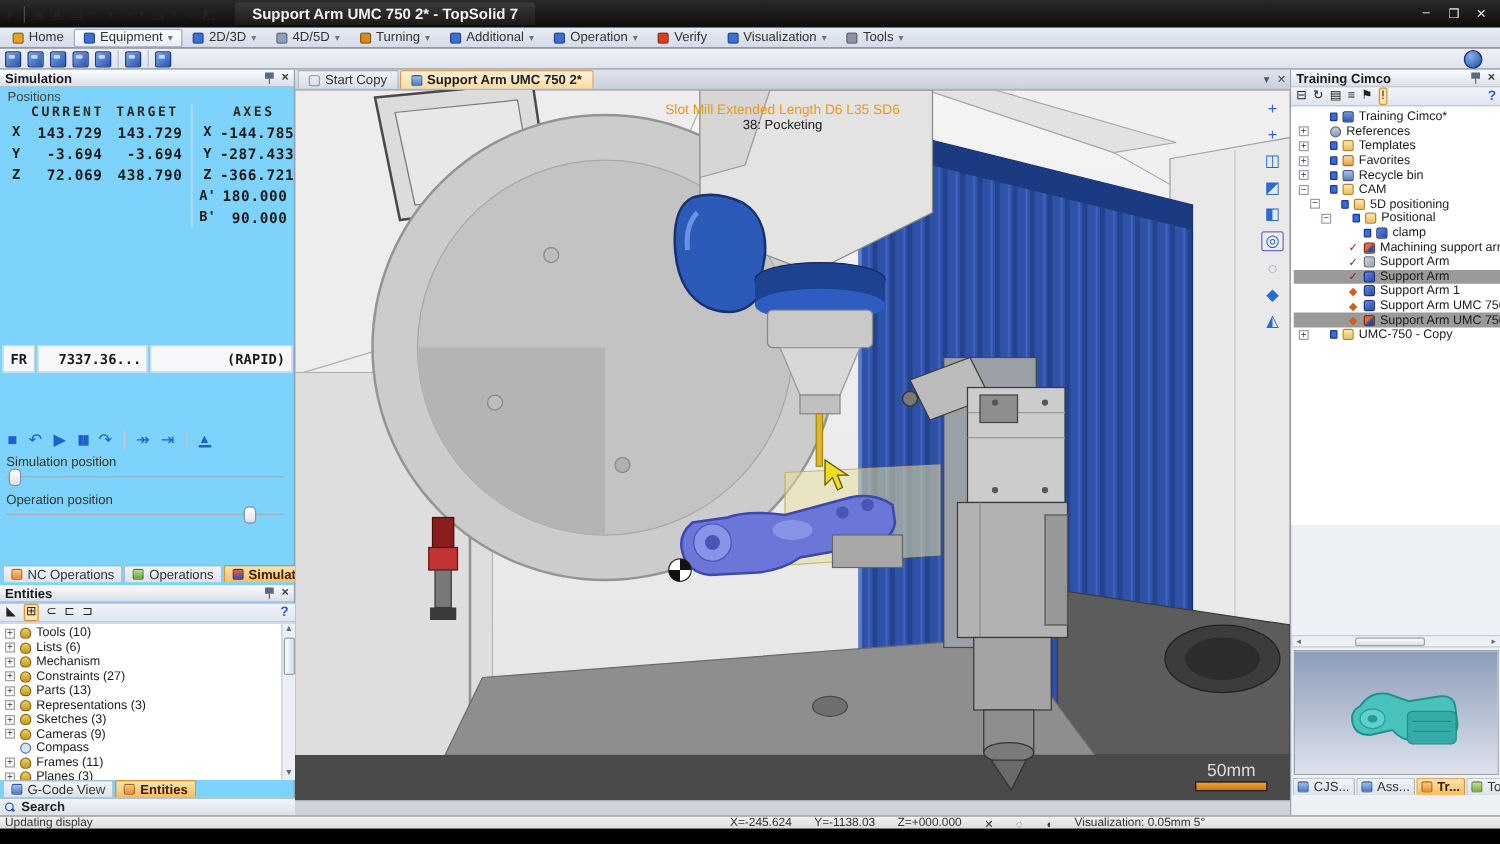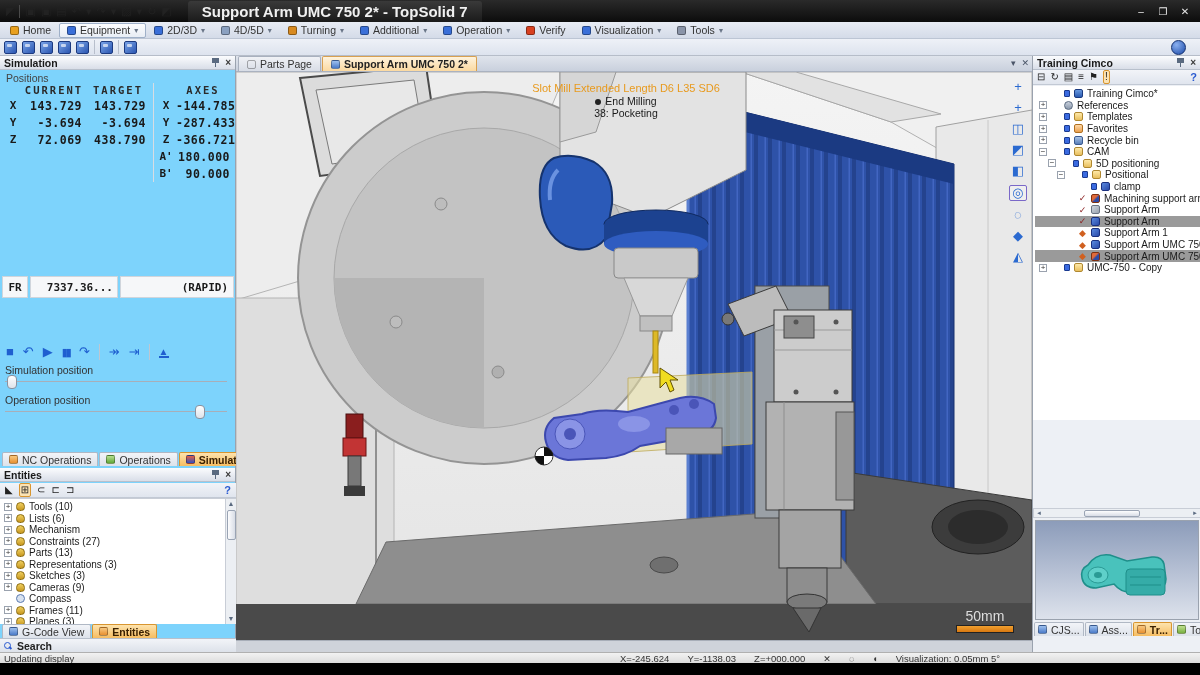--- a/index.html
+++ b/index.html
@@ -4,21 +4,21 @@
 <style>
   *{margin:0;padding:0;box-sizing:border-box;}
   html,body{width:1200px;height:675px;overflow:hidden;background:#000;}
   body{font-family:"Liberation Sans",sans-serif;font-size:10.5px;color:#222;position:relative;}
 
   
   .titlebar{position:absolute;left:0;top:0;width:1200px;height:22px;background:linear-gradient(180deg,#2a2a2a,#0c0c0c);display:flex;align-items:center;}
   .qicons{display:flex;align-items:center;gap:5px;padding:0 6px;}
   .qico{font-size:11px;line-height:14px;cursor:default;}
   .qsep{width:1px;height:13px;background:#4a4a4a;}
-  .wtitle{margin-left:10px;padding:2px 14px;background:linear-gradient(180deg,#3a3a3a,#1a1a1a);border-radius:3px 3px 0 0;color:#f0f0f0;font-size:15px;font-weight:bold;white-space:nowrap;}
+  .wtitle{margin-left:10px;padding:2px 14px;background:linear-gradient(180deg,#3a3a3a,#1a1a1a);border-radius:3px 3px 0 0;color:#f0f0f0;font-size:12px;font-weight:bold;white-space:nowrap;}
   .wctrls{margin-left:auto;display:flex;gap:8px;padding-right:8px;}
   .wbtn{color:#e8e8e8;font-size:10px;width:14px;text-align:center;}
 
   
   .ribbontabs{position:absolute;left:0;top:22px;width:1200px;height:17px;background:linear-gradient(180deg,#e8ecf4,#d4dbe8);border-bottom:1px solid #bcc5d4;display:flex;align-items:center;padding-left:2px;}
   .rtab{display:flex;align-items:center;gap:4px;padding:1px 7px;height:15px;color:#333;white-space:nowrap;border:1px solid transparent;border-radius:2px;}
   .rtab.active{background:linear-gradient(180deg,#fdfdfe,#e8edf5);border-color:#9fb0c8;}
   .rtab .tico{width:9px;height:9px;border-radius:2px;border:1px solid rgba(0,0,0,.35);}
   .rtab .menu{color:#6a7688;font-size:8px;}
 
@@ -145,21 +145,21 @@
   .hscroll{position:absolute;left:0;top:452px;width:168px;height:10px;background:#eceff3;border:1px solid #c8cdd6;display:flex;align-items:center;}
   .hscroll .harr{width:10px;text-align:center;font-size:7px;color:#5a6a80;}
   .hscroll .hthumb{margin-left:40px;width:56px;height:7px;background:linear-gradient(180deg,#fdfdfe,#d8dde6);border:1px solid #9aa4b4;border-radius:2px;}
   .preview{position:absolute;left:2px;top:464px;width:164px;height:100px;border:1px solid #9aa2ae;}
   .ptabs{position:absolute;left:0;top:566px;width:192px;display:flex;align-items:flex-end;gap:1px;padding-left:1px;}
   .ptabs .ftab{padding:0 3px;}
 
   
   .statusbar{position:absolute;left:0;top:652px;width:1200px;height:11px;background:linear-gradient(180deg,#f2f2f2,#dcdcdc);border-top:1px solid #b0b0b0;font-size:9.5px;color:#333;}
   .st-left{position:absolute;left:4px;top:0;}
-  .st-center{position:absolute;left:620px;top:0;display:flex;gap:18px;align-items:center;height:11px;}
+  .st-center{position:absolute;left:584px;top:0;display:flex;gap:18px;align-items:center;height:11px;}
   .st-ico{font-size:9px;line-height:10px;}
   .blackbar{position:absolute;left:0;top:663px;width:1200px;height:12px;background:#000;}
 </style>
 </head>
 <body>
 
 <div class="titlebar">
   <div class="qicons">
     <span class="qico">◤</span>
       <span class="qico qsep"></span>
@@ -451,21 +451,21 @@
     <div class="esearch">
       <span class="lens"></span>
       <span>Search</span>
     </div>
   </div>
 
   <div class="viewport">
     <div class="doctabs">
       <div class="dtab">
           <span class="tabico"></span>
-          <span>Parts Page</span>
+          <span>Start Copy</span>
         </div>
         <div class="dtab active">
           <span class="tabico ico-doc-blue"></span>
           <span>Support Arm UMC 750 2*</span>
         </div>
       <div class="dt-right">
         <span>▾</span>
         <span>✕</span>
       </div>
     </div>
@@ -582,21 +582,20 @@
           <rect x="107" y="366" width="23" height="18" fill="#c23434" stroke="#6a1212"></rect>
           <rect x="112" y="384" width="13" height="30" fill="#787878" stroke="#3a3a3a"></rect>
           <rect x="108" y="414" width="21" height="10" fill="#3a3a3a"></rect>
         </g>
 
         <polygon points="424,296 424,316 430,310 434,320 438,318 434,308 442,308" fill="#f0dc20" stroke="#605000"></polygon>
       </svg>
 
       <div class="ovl">
         <div class="t1">Slot Mill Extended Length D6 L35 SD6</div>
-        <div class="t2"><span class="dot"></span><span>End Milling</span></div>
         <div class="t3">38: Pocketing</div>
       </div>
 
       <div class="sideicons">
         <span class="sic">+</span>
           <span class="sic">+</span>
           <span class="sic">◫</span>
           <span class="sic">◩</span>
           <span class="sic">◧</span>
           <span class="sic selected">◎</span>

